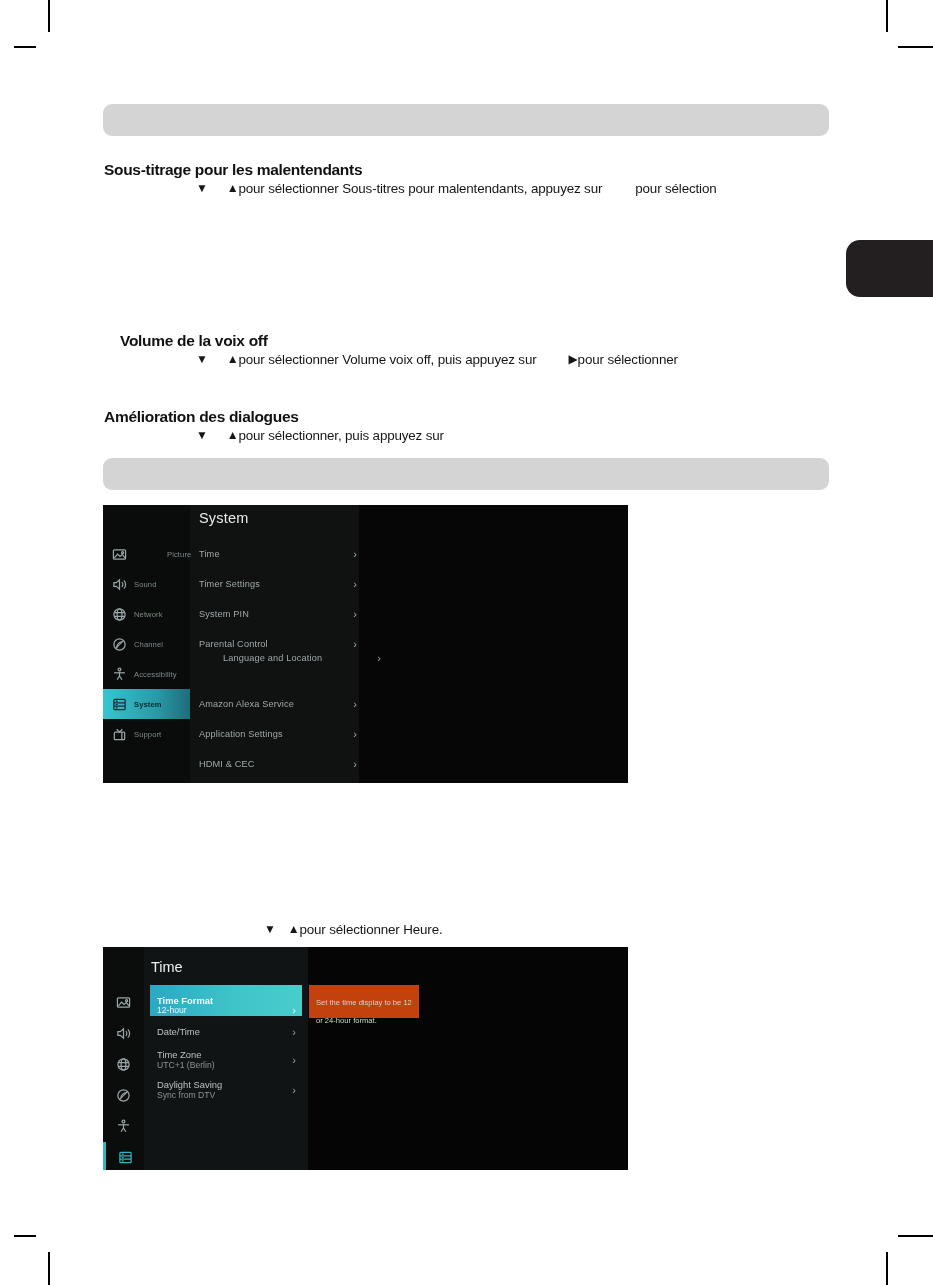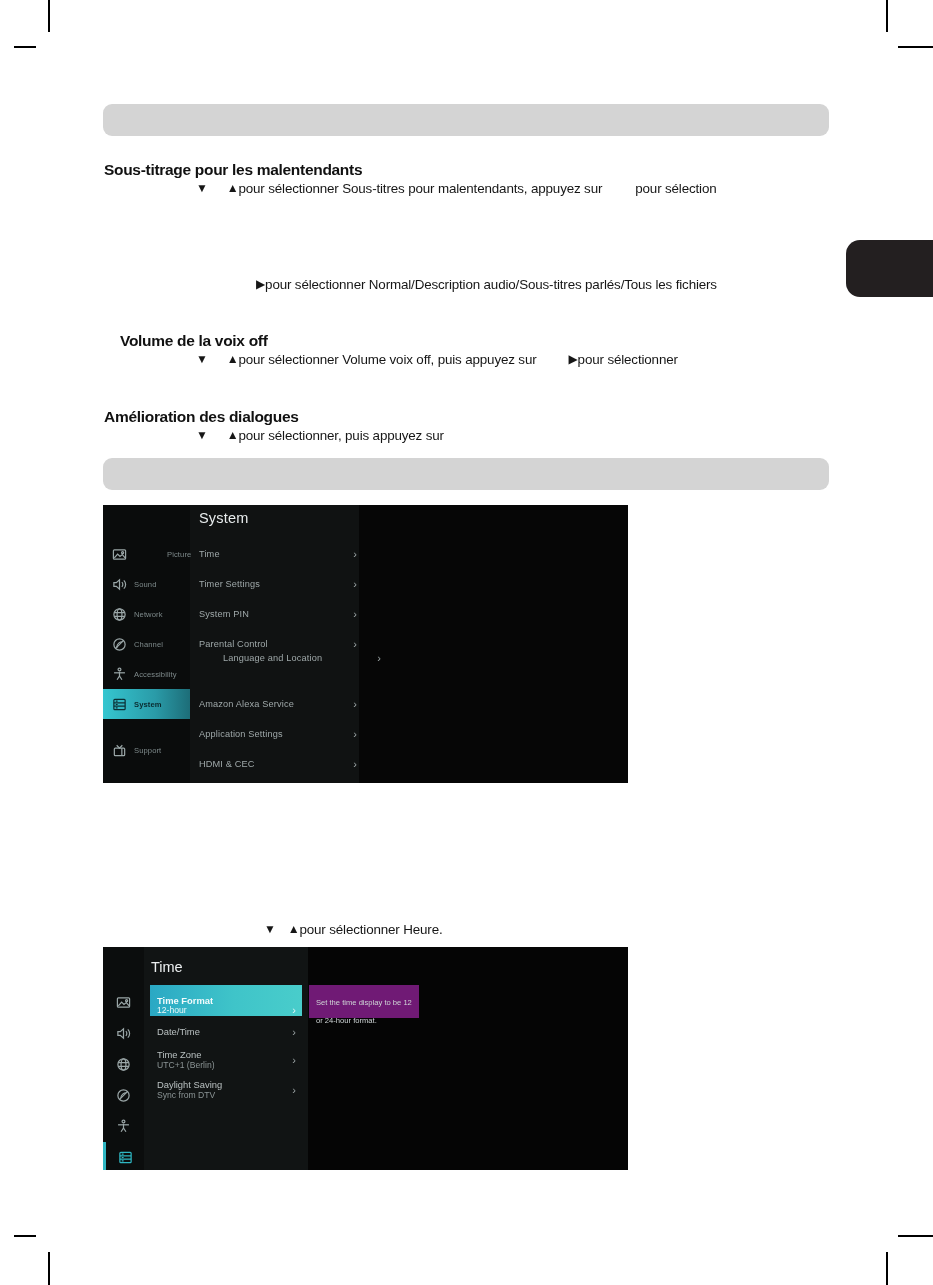--- a/index.html
+++ b/index.html
@@ -110,21 +110,21 @@
   .trow .chev{font-size:11px;color:#9aa3a4;line-height:1;}
   .trow.active{
     background:linear-gradient(90deg,#2aa8c4 0%,#3fc4c9 55%,#49cdcb 100%);
     height:31px;
   }
   .trow.active .tl1{color:#f2fbfc;font-weight:bold;}
   .trow.active .tl2{color:#eaf8f9;}
   .trow.active .chev{color:#dff6f8;}
   .tooltip{
     position:absolute;left:206px;top:38px;width:110px;height:33px;
-    background:#701a75;padding:6px 7px;box-sizing:border-box;
+    background:#c2410c;padding:6px 7px;box-sizing:border-box;
   }
   .tooltip .tt{font-size:7.6px;color:#cfd5d6;line-height:1.45;}
 </style>
 </head>
 <body>
 
 <div class="page">
 
   <div class="cmark v" style="left:48px;top:0;height:32px;"></div>
   <div class="cmark h" style="left:14px;top:46px;width:22px;"></div>
@@ -140,23 +140,20 @@
   <div class="grey-bar" style="left:103px;top:104px;width:726px;height:32px;"></div>
   <div class="grey-bar" style="left:103px;top:458px;width:726px;height:32px;"></div>
 
   <div class="sec-title" style="left:104px;top:161px;">Sous-titrage pour les malentendants</div>
 
   <div class="instr" style="left:196px;top:181px;">
     <span class="gl">▼</span><span class="gap" style="width:19px;"></span><span class="gl">▲</span><span>pour sélectionner Sous-titres pour malentendants, appuyez sur</span><span class="gap" style="width:33px;"></span><span>pour sélection</span>
   </div>
 
 
-  <div class="instr" style="left:256px;top:277px;">
-    <span class="gl">▶</span><span>pour sélectionner Normal/Description audio/Sous-titres parlés/Tous les fichiers</span>
-  </div>
 
   <div class="sec-title" style="left:120px;top:332px;">Volume de la voix off</div>
 
   <div class="instr" style="left:196px;top:352px;">
     <span class="gl">▼</span><span class="gap" style="width:19px;"></span><span class="gl">▲</span><span>pour sélectionner Volume voix off, puis appuyez sur</span><span class="gap" style="width:32px;"></span><span class="gl">▶</span><span>pour sélectionner</span>
   </div>
 
   <div class="sec-title" style="left:104px;top:408px;">Amélioration des dialogues</div>
 
   <div class="instr" style="left:196px;top:428px;">
@@ -225,21 +222,21 @@
     <div class="rail-item active" style="top:184px;">
       <span class="ic">
           <svg viewBox="0 0 16 16">
             <rect x="2" y="2.5" width="12" height="11" rx="1"></rect>
             <path d="M2 6.2h12M2 9.8h12"></path>
             <path d="M4 4.4h2M4 8h2M4 11.6h2"></path>
           </svg>
         </span>
       <span class="rlabel">System</span>
     </div>
-    <div class="rail-item" style="top:214px;margin-top:16px;">
+    <div class="rail-item" style="top:214px;">
       <span class="ic">
           <svg viewBox="0 0 16 16">
             <rect x="2.5" y="5.5" width="11" height="8" rx="1"></rect>
             <path d="M5 2.4L8 5.4 11 2.4"></path>
             <path d="M10.5 5.5v8"></path>
           </svg>
         </span>
       <span class="rlabel">Support</span>
     </div>
 

